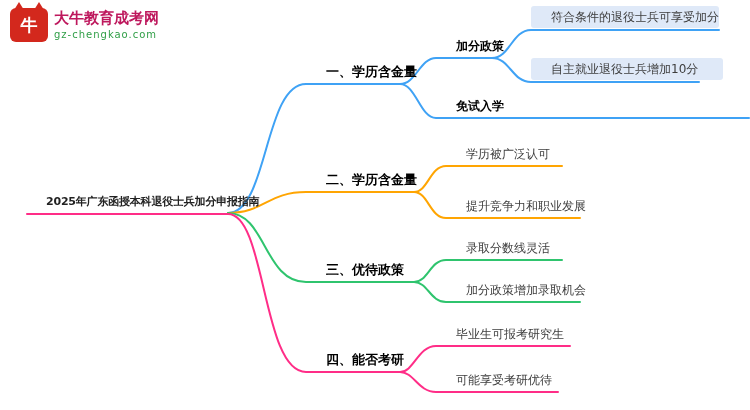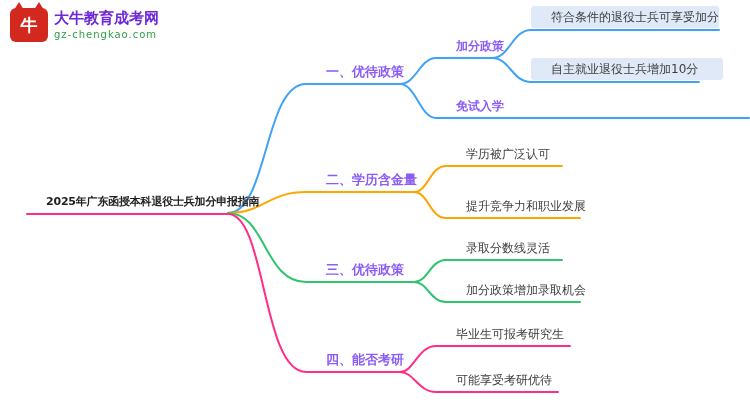--- a/index.html
+++ b/index.html
@@ -5,21 +5,21 @@
   html,body { margin:0; padding:0; background:#ffffff; }
   .stage {
     position:relative; width:750px; height:410px; background:#ffffff;
     overflow:hidden; font-family:"DejaVu Sans", sans-serif;
   }
   .wires { position:absolute; left:0; top:0; width:750px; height:410px; }
   .node {
     position:absolute; height:22px; line-height:22px; font-size:12px;
     color:#3d3d3d; white-space:nowrap; padding-left:20px; box-sizing:border-box;
   }
-  .branch { font-size:13px; font-weight:bold; color:#8b5cf6; }
+  .branch { font-size:13px; font-weight:bold; color:#000000; }
   .root-node { font-size:11px; font-weight:bold; color:#222222; letter-spacing:-0.2px; }
   .filled { border-radius:3px; }
   
   .logo { position:absolute; left:10px; top:8px; display:flex; align-items:flex-start; }
   .logo-icon {
     width:38px; height:34px; border-radius:6px; color:#ffffff;
     display:flex; align-items:center; justify-content:center;
     font-size:17px; font-weight:bold; position:relative;
   }
   .logo-icon:before, .logo-icon:after {
@@ -56,28 +56,28 @@
     <path d="M 414 282 C 428 282, 430 302, 446 302 L 580 302" stroke="#2fc46e"></path>
 
     <path d="M 27 214 L 228 214 C 266 214, 262 372, 306 372 L 400 372" stroke="#ff2d87"></path>
     <path d="M 400 372 C 414 372, 418 346, 436 346 L 570 346" stroke="#ff2d87"></path>
     <path d="M 400 372 C 414 372, 418 392, 436 392 L 558 392" stroke="#ff2d87"></path>
   </svg>
 
   <div class="logo">
     <div class="logo-icon" style="background-color: rgb(211, 40, 29);">牛</div>
     <div class="logo-text">
-      <div class="logo-name" style="color: #6d28d9;">大牛教育成考网</div>
+      <div class="logo-name" style="color: #be185d;">大牛教育成考网</div>
       <div class="logo-url" style="color: rgb(47, 158, 70);">gz-chengkao.com</div>
     </div>
   </div>
 
   <div class="node root-node" style="left:26px; top:191px; width:204px;">2025年广东函授本科退役士兵加分申报指南</div>
 
-  <div class="node branch" style="left:306px; top:61px; width:96px;">一、优待政策</div>
+  <div class="node branch" style="left:306px; top:61px; width:96px;">一、学历含金量</div>
   <div class="node branch" style="left:436px; top:35px; width:58px; font-size:12px;">加分政策</div>
   <div class="node filled" style="left: 531px; top: 6px; width: 188px; background-color: rgb(223, 233, 248);">符合条件的退役士兵可享受加分</div>
   <div class="node filled" style="left: 531px; top: 58px; width: 192px; background-color: rgb(223, 233, 248);">自主就业退役士兵增加10分</div>
   <div class="node branch" style="left:436px; top:95px; width:58px; font-size:12px;">免试入学</div>
 
   <div class="node branch" style="left:306px; top:169px; width:108px;">二、学历含金量</div>
   <div class="node" style="left:446px; top:143px; width:116px;">学历被广泛认可</div>
   <div class="node" style="left:446px; top:195px; width:134px;">提升竞争力和职业发展</div>
 
   <div class="node branch" style="left:306px; top:259px; width:108px;">三、优待政策</div>

